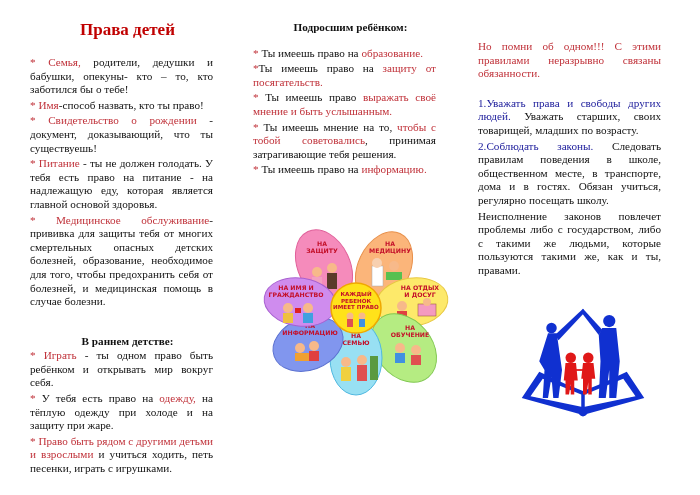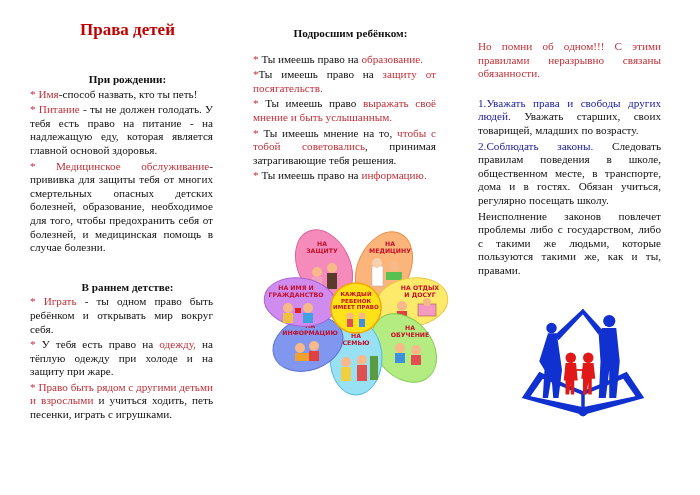--- a/index.html
+++ b/index.html
@@ -1,40 +1,41 @@
 <!DOCTYPE html>
 <html><head>
 <meta charset="utf-8">
 <style>
   html,body{margin:0;padding:0;background:#fff;}
   body{width:700px;height:495px;position:relative;overflow:hidden;font-family:"Liberation Serif","DejaVu Serif",serif;color:#111;}
   .col{position:absolute;font-size:11.2px;line-height:13.6px;}
   .col1{left:30px;top:20px;width:195px;}
-  .col2{left:253px;top:27px;width:195px;}
+  .col2{left:253px;top:21px;width:195px;}
   .col3{left:478px;top:40px;width:195px;}
-  .title{font-size:17px;font-weight:bold;color:#c00000;text-align:center;margin:0 0 33px 0;line-height:20px;}
+  .title{font-size:17px;font-weight:bold;color:#c00000;text-align:center;margin:0 0 16px 0;line-height:20px;}
   .sub{font-weight:bold;text-align:center;margin:0 0 1px 0;}
   .sub2{margin-top:26px;text-align:center;}
   p{margin:0 12px 2px 0;text-align:justify;}
   .red{color:#c0323a;}
   .blue{color:#1a1a9a;}
   .star{color:#c0323a;}
   .gap{height:14px;}
   .sub-c2{margin-bottom:12px;}
   .flower{position:absolute;left:262px;top:228px;width:190px;height:168px;}
   .family{position:absolute;left:498px;top:300px;width:170px;height:140px;}
 </style>
 </head>
 <body>
 
 <div class="col col1">
   <div class="title">Права детей</div>
-  <div class="sub">При рождении:</div>
 
-  <p><span class="star">*</span> <span class="red">Имя</span><span>-способ назвать, кто ты петь!</span></p>
+  <p><span class="star">*</span> <span class="red">Семья,</span><span> родители, дедушки и бабушки, опекуны- кто – то, кто заботился бы о тебе!</span></p>
+  <p><span class="star">*</span> <span class="red">Имя</span><span>-способ назвать, кто ты право!</span></p>
+  <p><span class="star">*</span> <span class="red">Свидетельство о рождении</span><span> - документ, доказывающий, что ты существуешь!</span></p>
   <p><span class="star">*</span> <span class="red">Питание</span><span> - ты не должен голодать. У тебя есть право на питание - на надлежащую еду, которая является главной основой здоровья.</span></p>
   <p><span class="star">*</span> <span class="red">Медицинское обслуживание</span><span>-прививка для защиты тебя от многих смертельных опасных детских болезней, образование, необходимое для того, чтобы предохранить себя от болезней, и медицинская помощь в случае болезни.</span></p>
 
   <div class="sub sub2">В раннем детстве:</div>
   <p><span class="star">*</span> <span class="red">Играть</span><span> - ты одном право быть ребёнком и открывать мир вокруг себя.</span></p>
   <p><span class="star">*</span><span> У тебя есть право на </span><span class="red">одежду,</span><span> на тёплую одежду при холоде и на защиту при жаре.</span></p>
   <p><span class="star">*</span> <span class="red">Право быть рядом с другими детьми и взрослыми</span><span> и учиться ходить, петь песенки, играть с игрушками.</span></p>
 </div>
 
 <div class="col col2">

